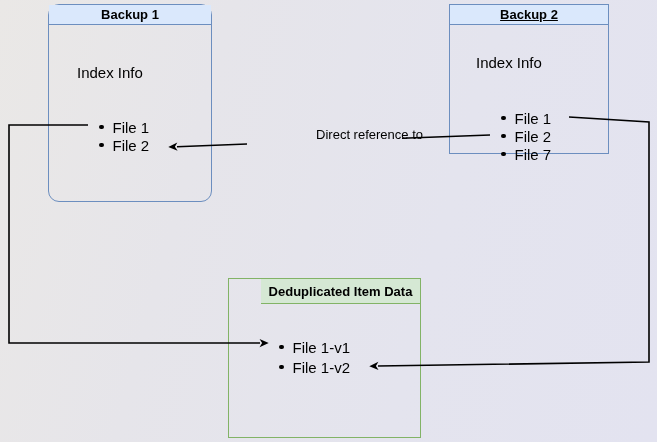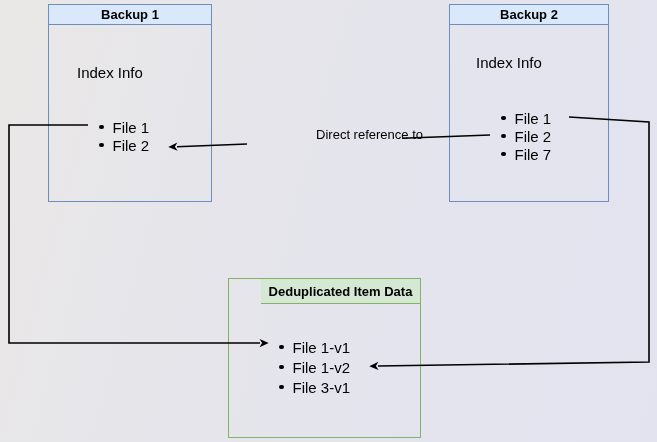--- a/index.html
+++ b/index.html
@@ -72,38 +72,38 @@
     text-align: right;
     font-size: 13px;
     line-height: 15px;
   }
 </style>
 </head>
 <body>
 
 <div class="canvas">
 
-  <div class="node blue" style="left:48px; top:4px; width:164px; height:198px;">
+  <div class="node blue" style="left:48px; top:4px; width:164px; height:198px;border-radius:11px;">
     <div class="node-header">
       <span>Backup 1</span>
     </div>
     <div class="body-label" style="left:28px; top:60px;">Index Info</div>
     <div class="file-list" style="left:50px; top:113px;">
       <div class="file-row">
         <span class="dot"></span>
         <span>File 1</span>
       </div>
       <div class="file-row">
         <span class="dot"></span>
         <span>File 2</span>
       </div>
     </div>
   </div>
 
-  <div class="node blue" style="left:449px; top:4px; width:160px; height:198px;">
+  <div class="node blue" style="left:449px; top:4px; width:160px; height:150px;text-decoration:underline;">
     <div class="node-header">
       <span>Backup 2</span>
     </div>
     <div class="body-label" style="left:26px; top:50px;">Index Info</div>
     <div class="file-list" style="left:51px; top:104px;">
       <div class="file-row">
         <span class="dot"></span>
         <span>File 1</span>
       </div>
       <div class="file-row">
@@ -123,24 +123,20 @@
     </div>
     <div class="file-list green-list" style="left:50px; top:58px;text-align:right;">
       <div class="file-row">
         <span class="dot"></span>
         <span>File 1-v1</span>
       </div>
       <div class="file-row">
         <span class="dot"></span>
         <span>File 1-v2</span>
       </div>
-      <div class="file-row">
-        <span class="dot"></span>
-        <span>File 3-v1</span>
-      </div>
     </div>
   </div>
 
   <svg class="connectors" viewBox="0 0 657 442" xmlns="http://www.w3.org/2000/svg">
     <defs>
       <marker id="arrow" viewBox="0 0 12 12" refX="1.5" refY="6" markerWidth="11" markerHeight="11" markerUnits="userSpaceOnUse" orient="auto">
         <path d="M1,1.5 L11,6 L1,10.5 L3.8,6 Z" fill="#000"></path>
       </marker>
     </defs>
 

